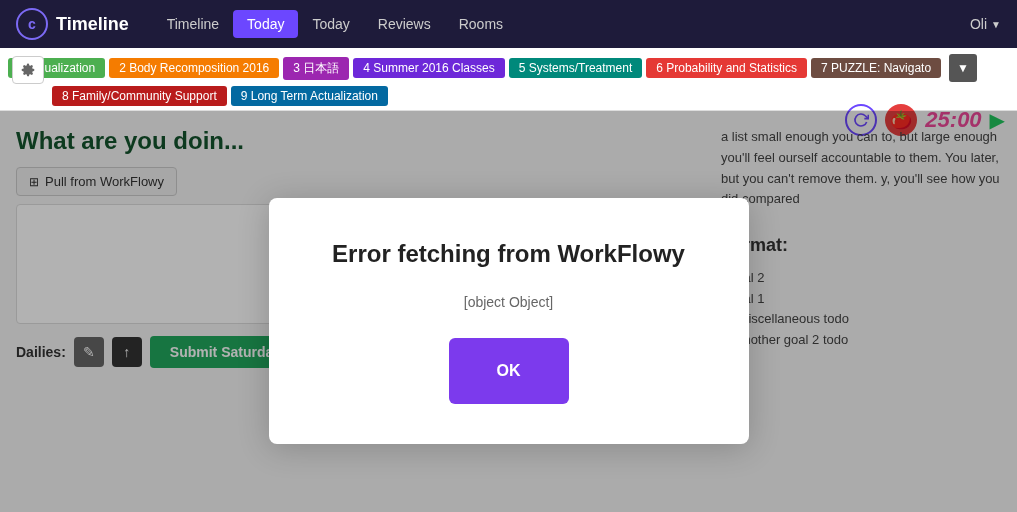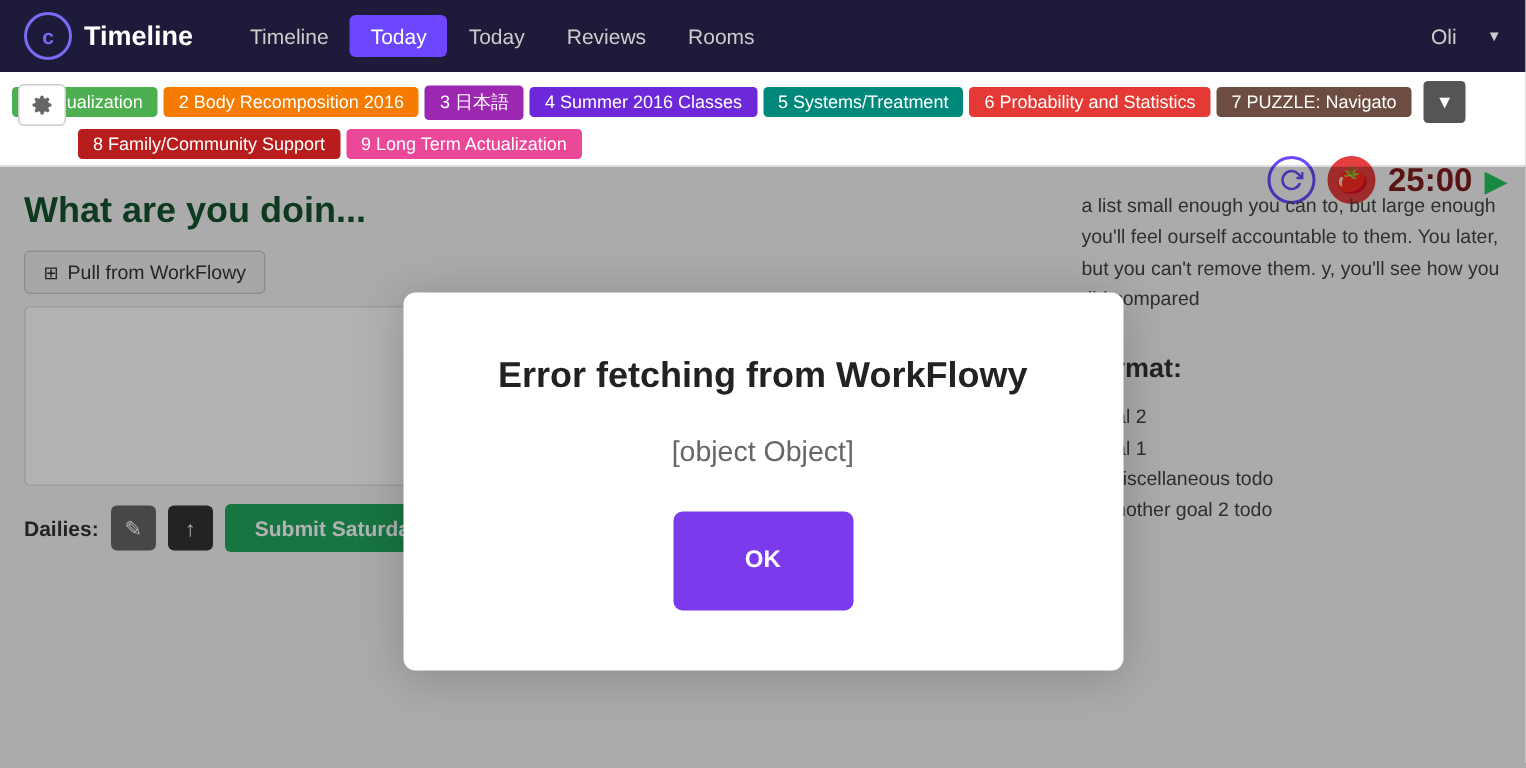--- a/index.html
+++ b/index.html
@@ -34,21 +34,21 @@
       text-decoration: none;
       padding: 6px 14px;
       border-radius: 4px;
       font-size: 14px;
       cursor: pointer;
     }
     .nav-link.active { background: #6c47ff; color: white; text-align: right; }
     .nav-user {
       color: #ccc;
       font-size: 14px;
-      display: flex; align-items: center; gap: 20px;
+      display: flex; align-items: center; gap: 4px;
       cursor: pointer;
     }
     .nav-user-arrow { font-size: 10px; }
     .tab-pill {
       padding: 3px 10px;
       border-radius: 3px;
       font-size: 12px;
       color: white;
       font-weight: 500;
       cursor: pointer;
@@ -94,23 +94,24 @@
     }
     .timer-tomato {
       width: 32px; height: 32px;
       background: #e53e3e;
       border-radius: 50%;
       display: flex; align-items: center; justify-content: center;
       font-size: 18px;
       cursor: pointer;
     }
     .timer-display {
-      color: #7f1d1d;
+      color: #ec4899;
       font-size: 22px;
       font-weight: 700;
+      font-style: italic;
     }
     .timer-play {
       color: #22c55e;
       font-size: 20px;
       cursor: pointer;
     }
 
     
     .main-content {
       display: flex;
@@ -218,21 +219,21 @@
       box-shadow: 0 4px 32px rgba(0,0,0,0.2);
     }
     .modal-title {
       font-size: 24px;
       font-weight: 700;
       color: #222;
       margin-bottom: 24px;
       line-height: 1.3;
     }
     .modal-message {
-      font-size: 19px;
+      font-size: 14px;
       color: #666;
       margin-bottom: 28px;
     }
     .modal-ok-btn {
       background: #7c3aed;
       color: white;
       border: none;
       border-radius: 6px;
       padding: 24px 48px;
       font-size: 16px;
@@ -286,21 +287,21 @@
     <div class="tab-pill" style="background:#f57c00">2 Body Recomposition 2016</div>
     <div class="tab-pill" style="background:#9c27b0">3 日本語</div>
     <div class="tab-pill" style="background:#6d28d9">4 Summer 2016 Classes</div>
     <div class="tab-pill" style="background:#00897b">5 Systems/Treatment</div>
     <div class="tab-pill" style="background:#e53935">6 Probability and Statistics</div>
     <div class="tab-pill" style="background:#6d4c41">7 PUZZLE: Navigato</div>
     <div class="tab-more">▼</div>
   </div>
   <div style="display:flex; align-items:center; gap:4px; margin-bottom:4px; margin-left:44px;">
     <div class="tab-pill" style="background:#b91c1c">8 Family/Community Support</div>
-    <div class="tab-pill" style="background:#ec4899">9 Long Term Actualization</div>
+    <div class="tab-pill" style="background:#0369a1">9 Long Term Actualization</div>
   </div>
 </div>
 
 <div class="main-content">
   <div class="left-panel">
     <div class="page-heading">
       <span>What are you doin</span>...
     </div>
     <button class="pull-button">
       <span style="font-size:12px;">⊞</span>

